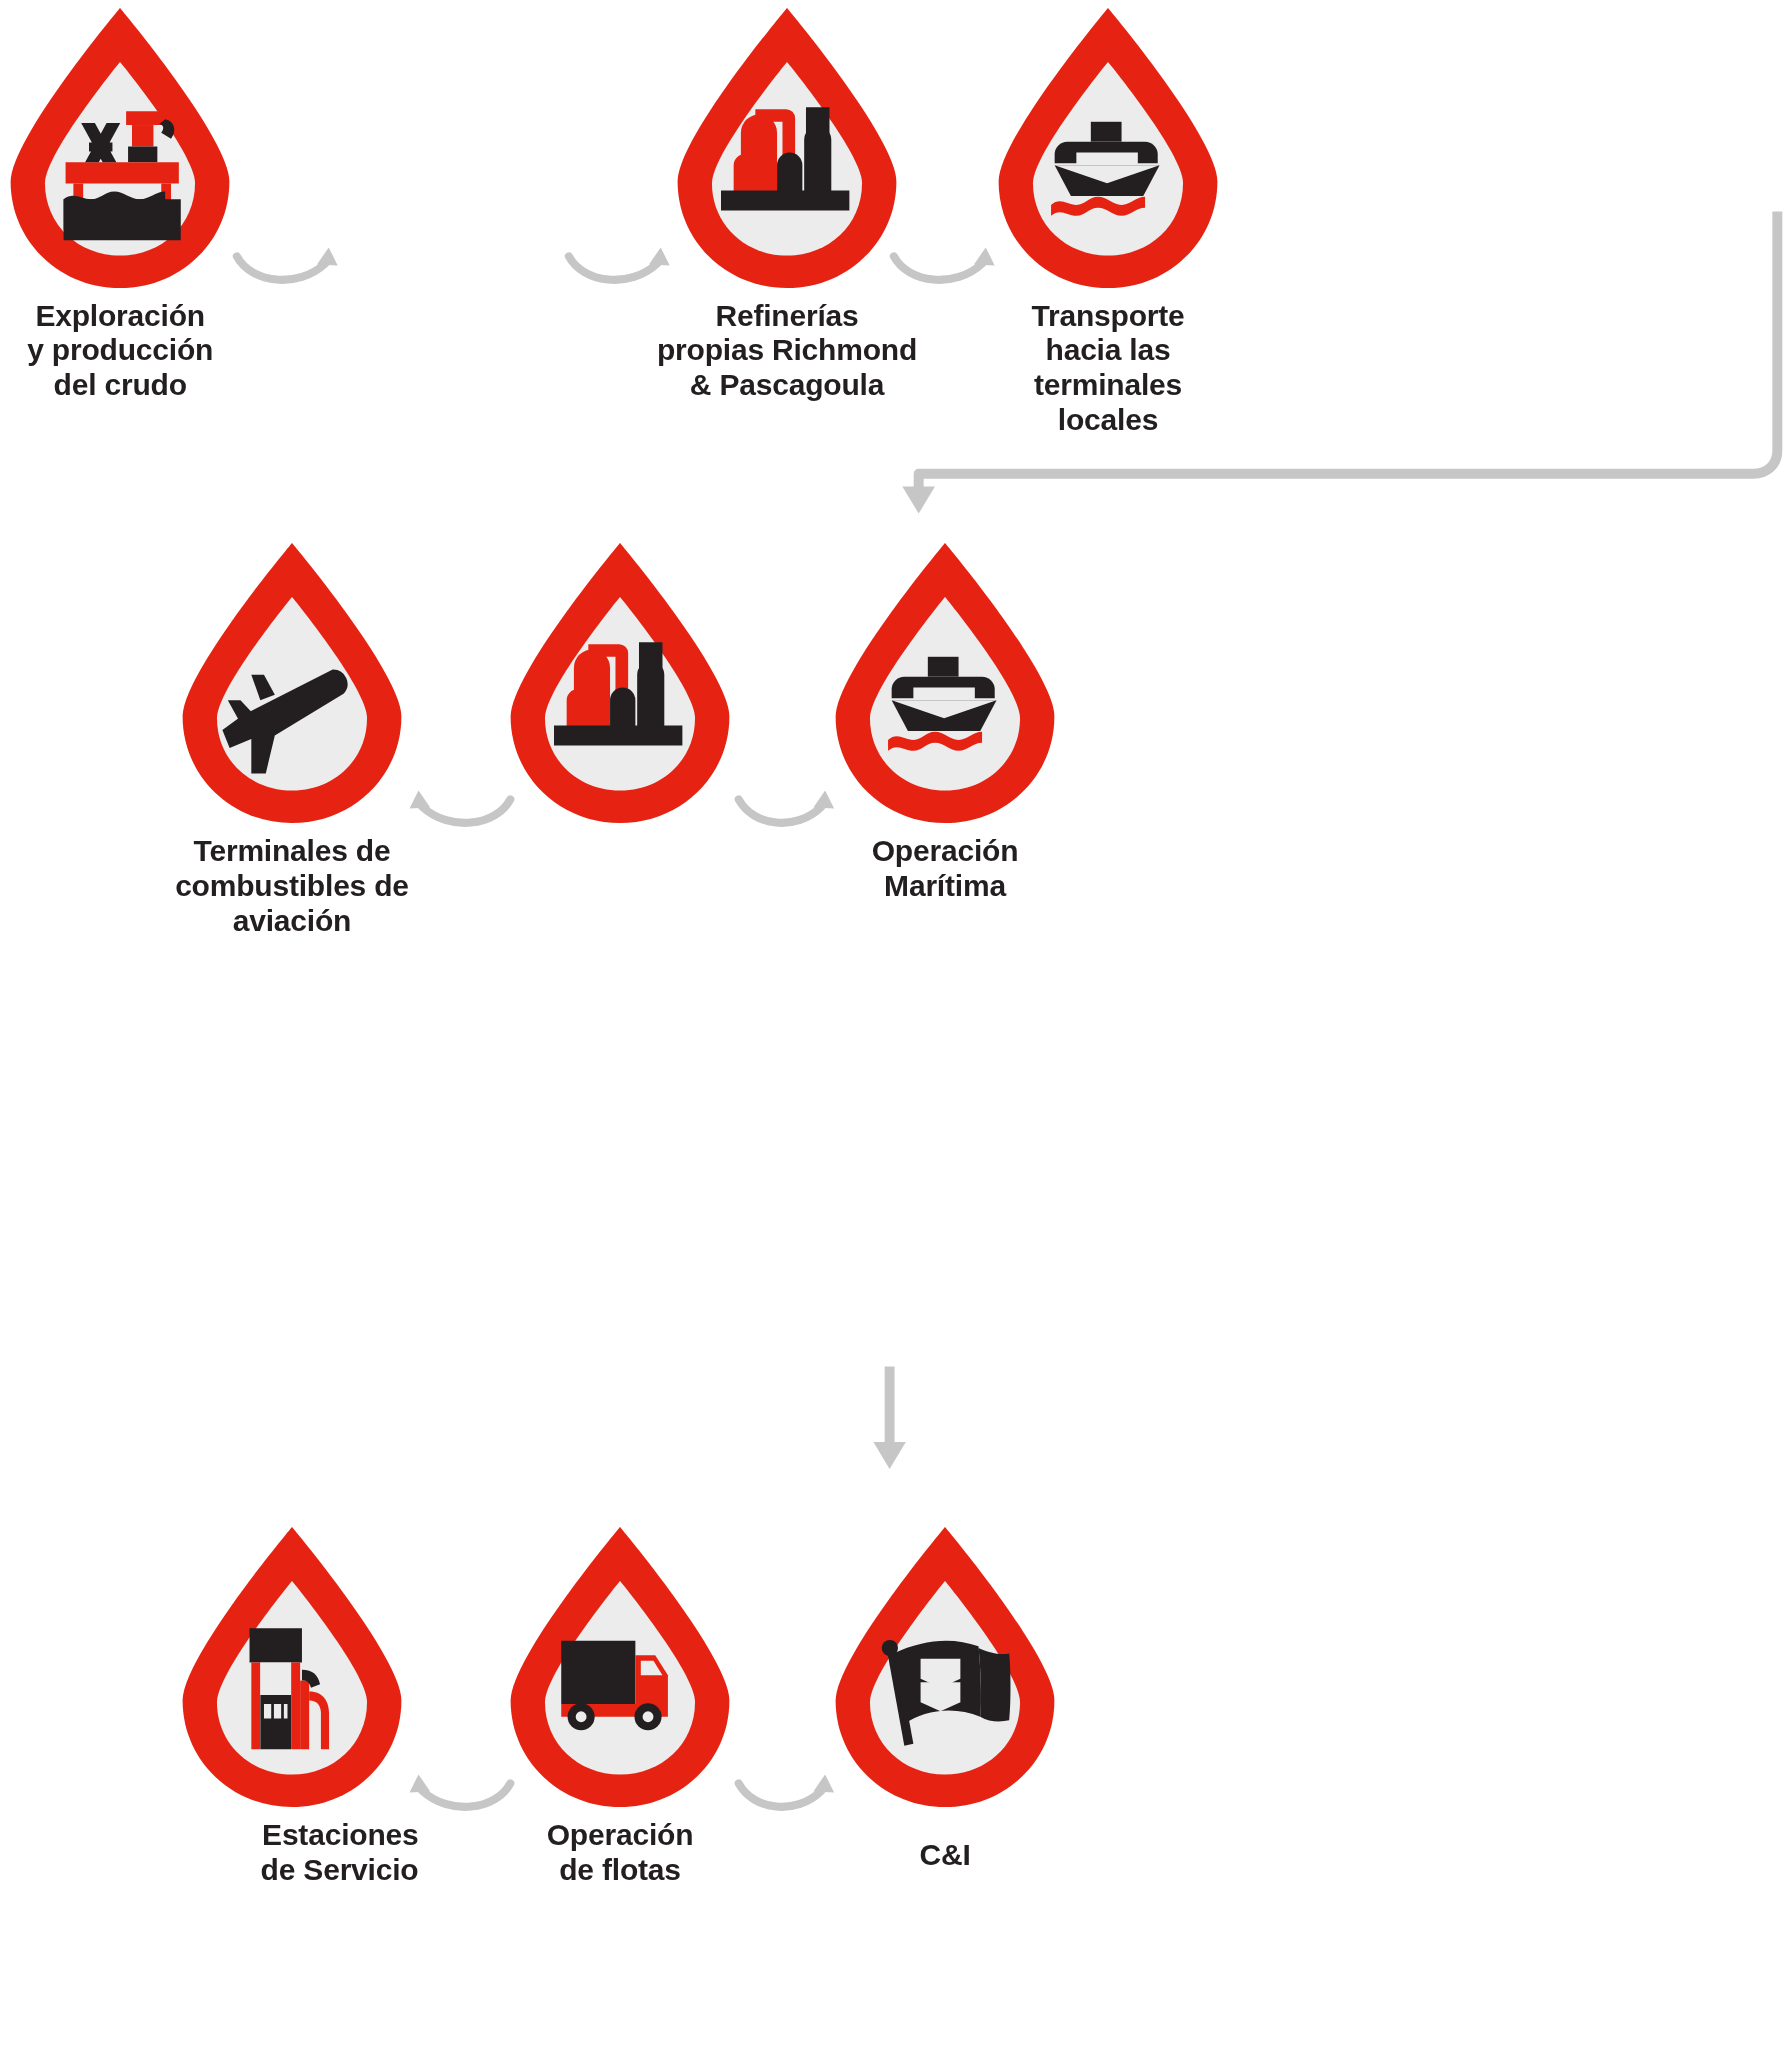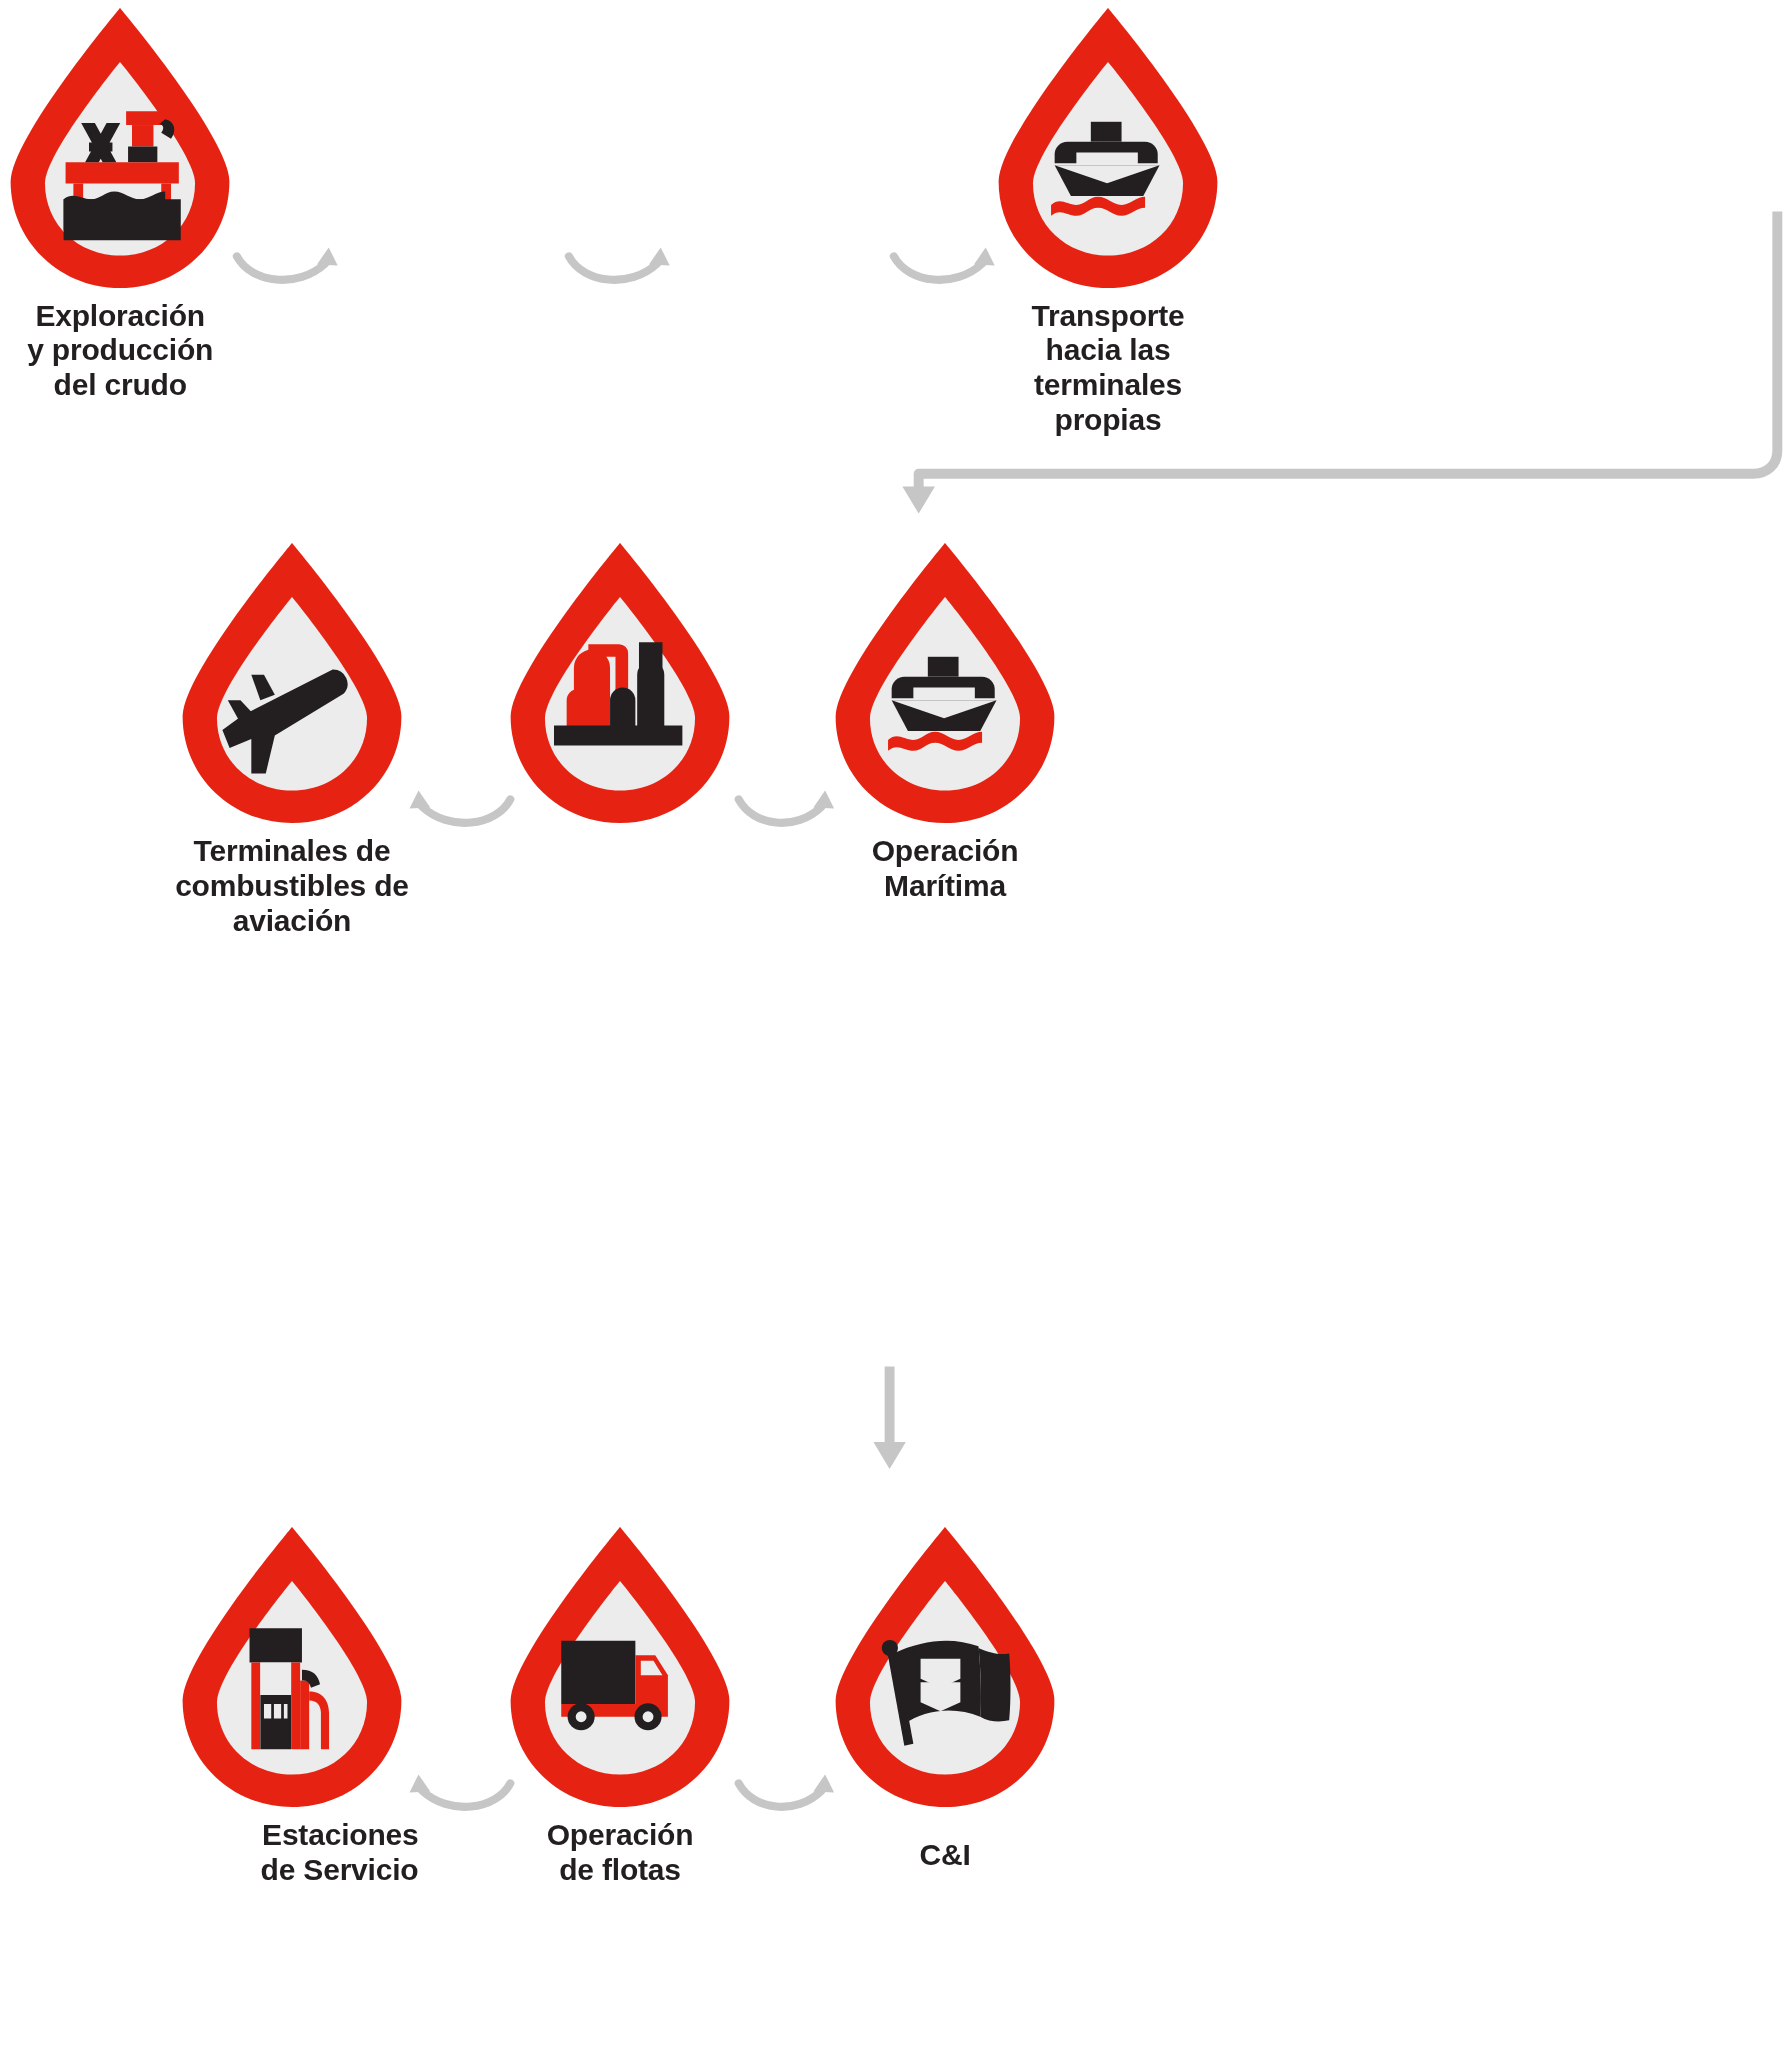--- a/index.html
+++ b/index.html
@@ -56,40 +56,60 @@
           <path d="M8 108 h120 v30 h-120 z" fill="#231F20"></path>
         </g>
       </svg>
     </div>
     <div class="node-label" style="top:295px;width:235px;font-size:30px;">Exploración
 y producción
 del crudo</div>
   </div>
 
 
+  <div class="node" style="left:674px;top:3.6px;width:226px;">
+    <div class="drop-wrap">
+      <svg class="drop-svg" width="226" height="288" viewBox="0 0 250 318">
+        <path d="M125 4 C125 4 246 148 246 196 C246 262 192 314 125 314 C58 314 4 262 4 196 C4 148 125 4 125 4 Z" fill="#E62312"></path>
+        <path d="M125 64 C125 64 208 165 208 198 C208 244 171 278 125 278 C79 278 42 244 42 198 C42 165 125 64 125 64 Z" fill="#ECECEC"></path>
+        <g transform="translate(50,106)">
+          <path d="M24 36 a20 20 0 0 1 20 -20 a20 20 0 0 1 20 20 v66 h-40 z" fill="#E62312"></path>
+          <path d="M40 10 h34 a10 10 0 0 1 10 10 v54 h-14 v-50 h-30 z" fill="#E62312"></path>
+          <path d="M16 72 a12 12 0 0 1 12 -12 h6 v12 h-6 v30 h-12 z" fill="#E62312"></path>
+          <path d="M96 8 h26 v94 h-26 z" fill="#231F20"></path>
+          <path d="M94 44 a15 15 0 0 1 15 -15 a15 15 0 0 1 15 15 v58 h-30 z" fill="#231F20"></path>
+          <path d="M64 72 a14 14 0 0 1 14 -14 a14 14 0 0 1 14 14 v30 h-28 z" fill="#231F20"></path>
+          <path d="M2 100 h142 v22 h-142 z" fill="#231F20"></path>
+        </g>
+      </svg>
+    </div>
+    <div class="node-label" style="top:295px;width:326px;font-size:30px;">Refinerías
+propias Richmond
+&amp; Pascagoula</div>
+  </div>
 
   <div class="node" style="left:995px;top:3.6px;width:226px;">
     <div class="drop-wrap">
       <svg class="drop-svg" width="226" height="288" viewBox="0 0 250 318">
         <path d="M125 4 C125 4 246 148 246 196 C246 262 192 314 125 314 C58 314 4 262 4 196 C4 148 125 4 125 4 Z" fill="#E62312"></path>
         <path d="M125 64 C125 64 208 165 208 198 C208 244 171 278 125 278 C79 278 42 244 42 198 C42 165 125 64 125 64 Z" fill="#ECECEC"></path>
         <g transform="translate(58,130)">
           <path d="M48 0 h34 v22 h-34 z" fill="#231F20"></path>
           <path d="M22 22 h86 a14 14 0 0 1 14 14 v10 h-114 v-10 a14 14 0 0 1 14 -14 z" fill="#231F20"></path>
           <path d="M32 34 h68 v14 h-68 z" fill="#ECECEC"></path>
           <path d="M8 48 h116 l-18 34 h-80 z" fill="#231F20"></path>
           <path d="M8 48 h116 l-58 20 z" fill="#ECECEC"></path>
           <path d="M4 92 c10 -9 18 0 28 0 c10 0 14 -9 24 -9 c10 0 16 9 26 9 c10 0 16 -9 26 -9 l0 12 c-10 0 -16 9 -26 9 c-10 0 -16 -9 -26 -9 c-10 0 -14 9 -24 9 c-10 0 -18 -9 -28 0 z" fill="#E62312"></path>
         </g>
       </svg>
     </div>
     <div class="node-label" style="top:295px;width:235px;font-size:30px;">Transporte
 hacia las
 terminales
-propias</div>
+locales</div>
   </div>
 
   <svg class="connector" style="left:231px;top:233px;" width="118" height="63" viewBox="0 0 130 70">
     <path d="M6 26 C22 56 74 62 104 34" fill="none" stroke="#C6C6C6" stroke-width="9" stroke-linecap="round"></path>
     <path d="M108 16 l10 20 l-23 -1 z" fill="#C6C6C6"></path>
   </svg>
   <svg class="connector" style="left:563px;top:233px;" width="118" height="63" viewBox="0 0 130 70">
     <path d="M6 26 C22 56 74 62 104 34" fill="none" stroke="#C6C6C6" stroke-width="9" stroke-linecap="round"></path>
     <path d="M108 16 l10 20 l-23 -1 z" fill="#C6C6C6"></path>
   </svg>

